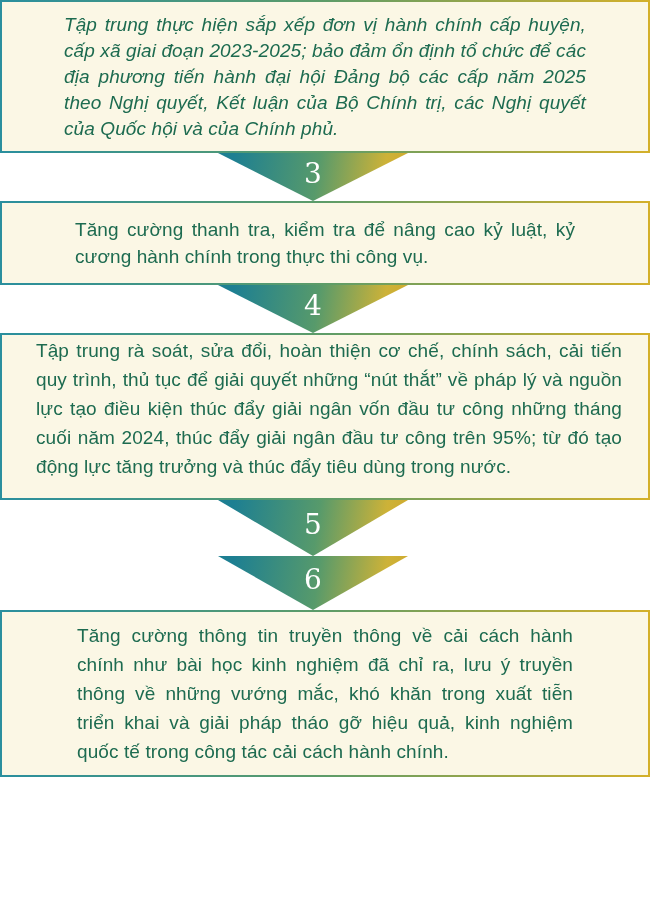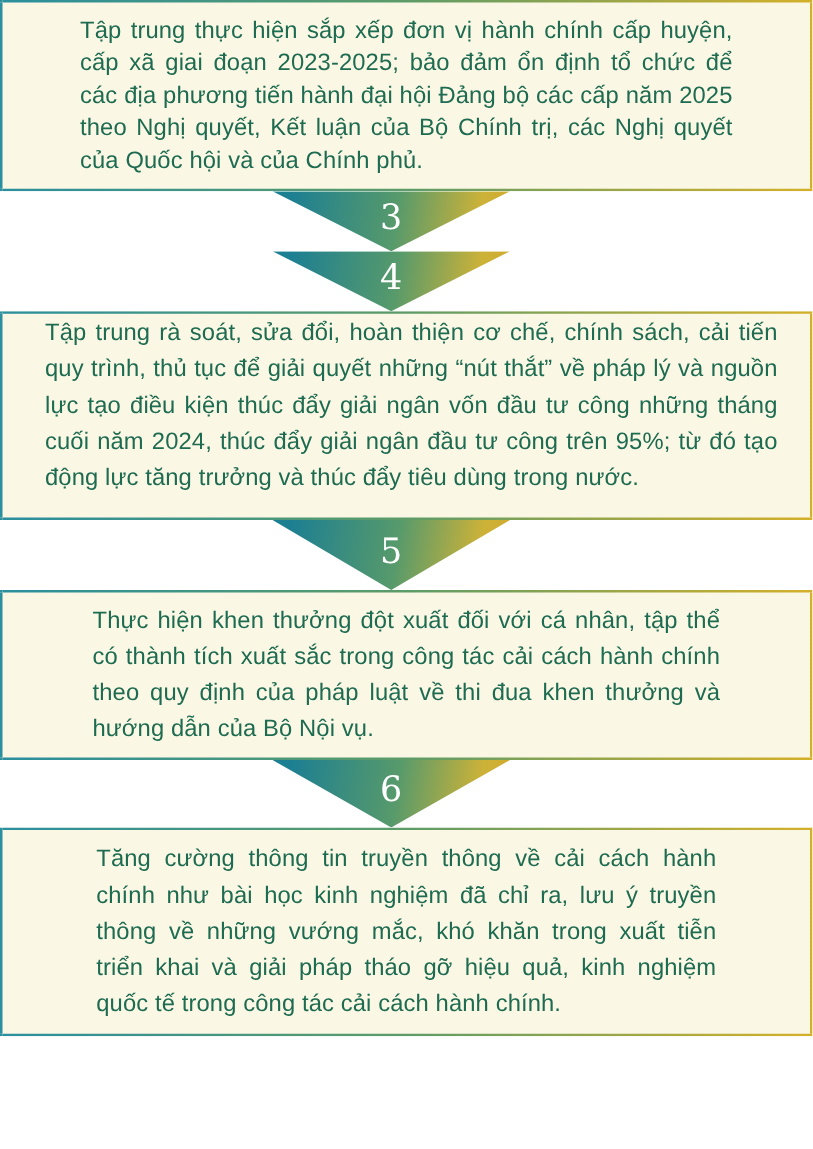--- a/index.html
+++ b/index.html
@@ -27,21 +27,21 @@
     justify-content: center;
     flex: none;
   }
   .step-text {
     color: #1d6b50;
     font-size: 19px;
     text-align: justify;
     letter-spacing: 0.1px;
   }
   .box1 { height: 153px; padding: 0 62px; }
-  .box1 .step-text { line-height: 26px; }
+  .box1 .step-text { line-height: 26px; font-style: italic; }
   .box2 { height: 84px; padding: 0 73px; }
   .box2 .step-text { line-height: 27px; }
   .box3 { height: 167px; padding: 0 26px 16px 34px; }
   .box3 .step-text { line-height: 29px; }
   .box4 { height: 136px; padding: 0 72px; }
   .box4 .step-text { line-height: 29px; }
   .box5 { height: 167px; padding: 0 75px; }
   .box5 .step-text { line-height: 29px; }
 
   .arrow-zone {
@@ -85,38 +85,38 @@
 
   <div class="step-box box1">
     <div class="step-text">Tập trung thực hiện sắp xếp đơn vị hành chính cấp huyện, cấp xã giai đoạn 2023-2025; bảo đảm ổn định tổ chức để các địa phương tiến hành đại hội Đảng bộ các cấp năm 2025 theo Nghị quyết, Kết luận của Bộ Chính trị, các Nghị quyết của Quốc hội và của Chính phủ.</div>
   </div>
 
   <div class="arrow-zone gap1">
     <div class="tri"></div>
     <div class="arrow-number">3</div>
   </div>
 
+  <div class="step-box box2">
+    <div class="step-text">Tăng cường thanh tra, kiểm tra để nâng cao kỷ luật, kỷ cương hành chính trong thực thi công vụ.</div>
+  </div>
 
   <div class="arrow-zone gap2">
     <div class="tri"></div>
     <div class="arrow-number">4</div>
   </div>
 
   <div class="step-box box3">
     <div class="step-text">Tập trung rà soát, sửa đổi, hoàn thiện cơ chế, chính sách, cải tiến quy trình, thủ tục để giải quyết những “nút thắt” về pháp lý và nguồn lực tạo điều kiện thúc đẩy giải ngân vốn đầu tư công những tháng cuối năm 2024, thúc đẩy giải ngân đầu tư công trên 95%; từ đó tạo động lực tăng trưởng và thúc đẩy tiêu dùng trong nước.</div>
   </div>
 
   <div class="arrow-zone gap3">
     <div class="tri"></div>
     <div class="arrow-number">5</div>
   </div>
 
-  <div class="step-box box4">
-    <div class="step-text">Thực hiện khen thưởng đột xuất đối với cá nhân, tập thể có thành tích xuất sắc trong công tác cải cách hành chính theo quy định của pháp luật về thi đua khen thưởng và hướng dẫn của Bộ Nội vụ.</div>
-  </div>
 
   <div class="arrow-zone gap4">
     <div class="tri"></div>
     <div class="arrow-number">6</div>
   </div>
 
   <div class="step-box box5">
     <div class="step-text">Tăng cường thông tin truyền thông về cải cách hành chính như bài học kinh nghiệm đã chỉ ra, lưu ý truyền thông về những vướng mắc, khó khăn trong xuất tiễn triển khai và giải pháp tháo gỡ hiệu quả, kinh nghiệm quốc tế trong công tác cải cách hành chính.</div>
   </div>
 

